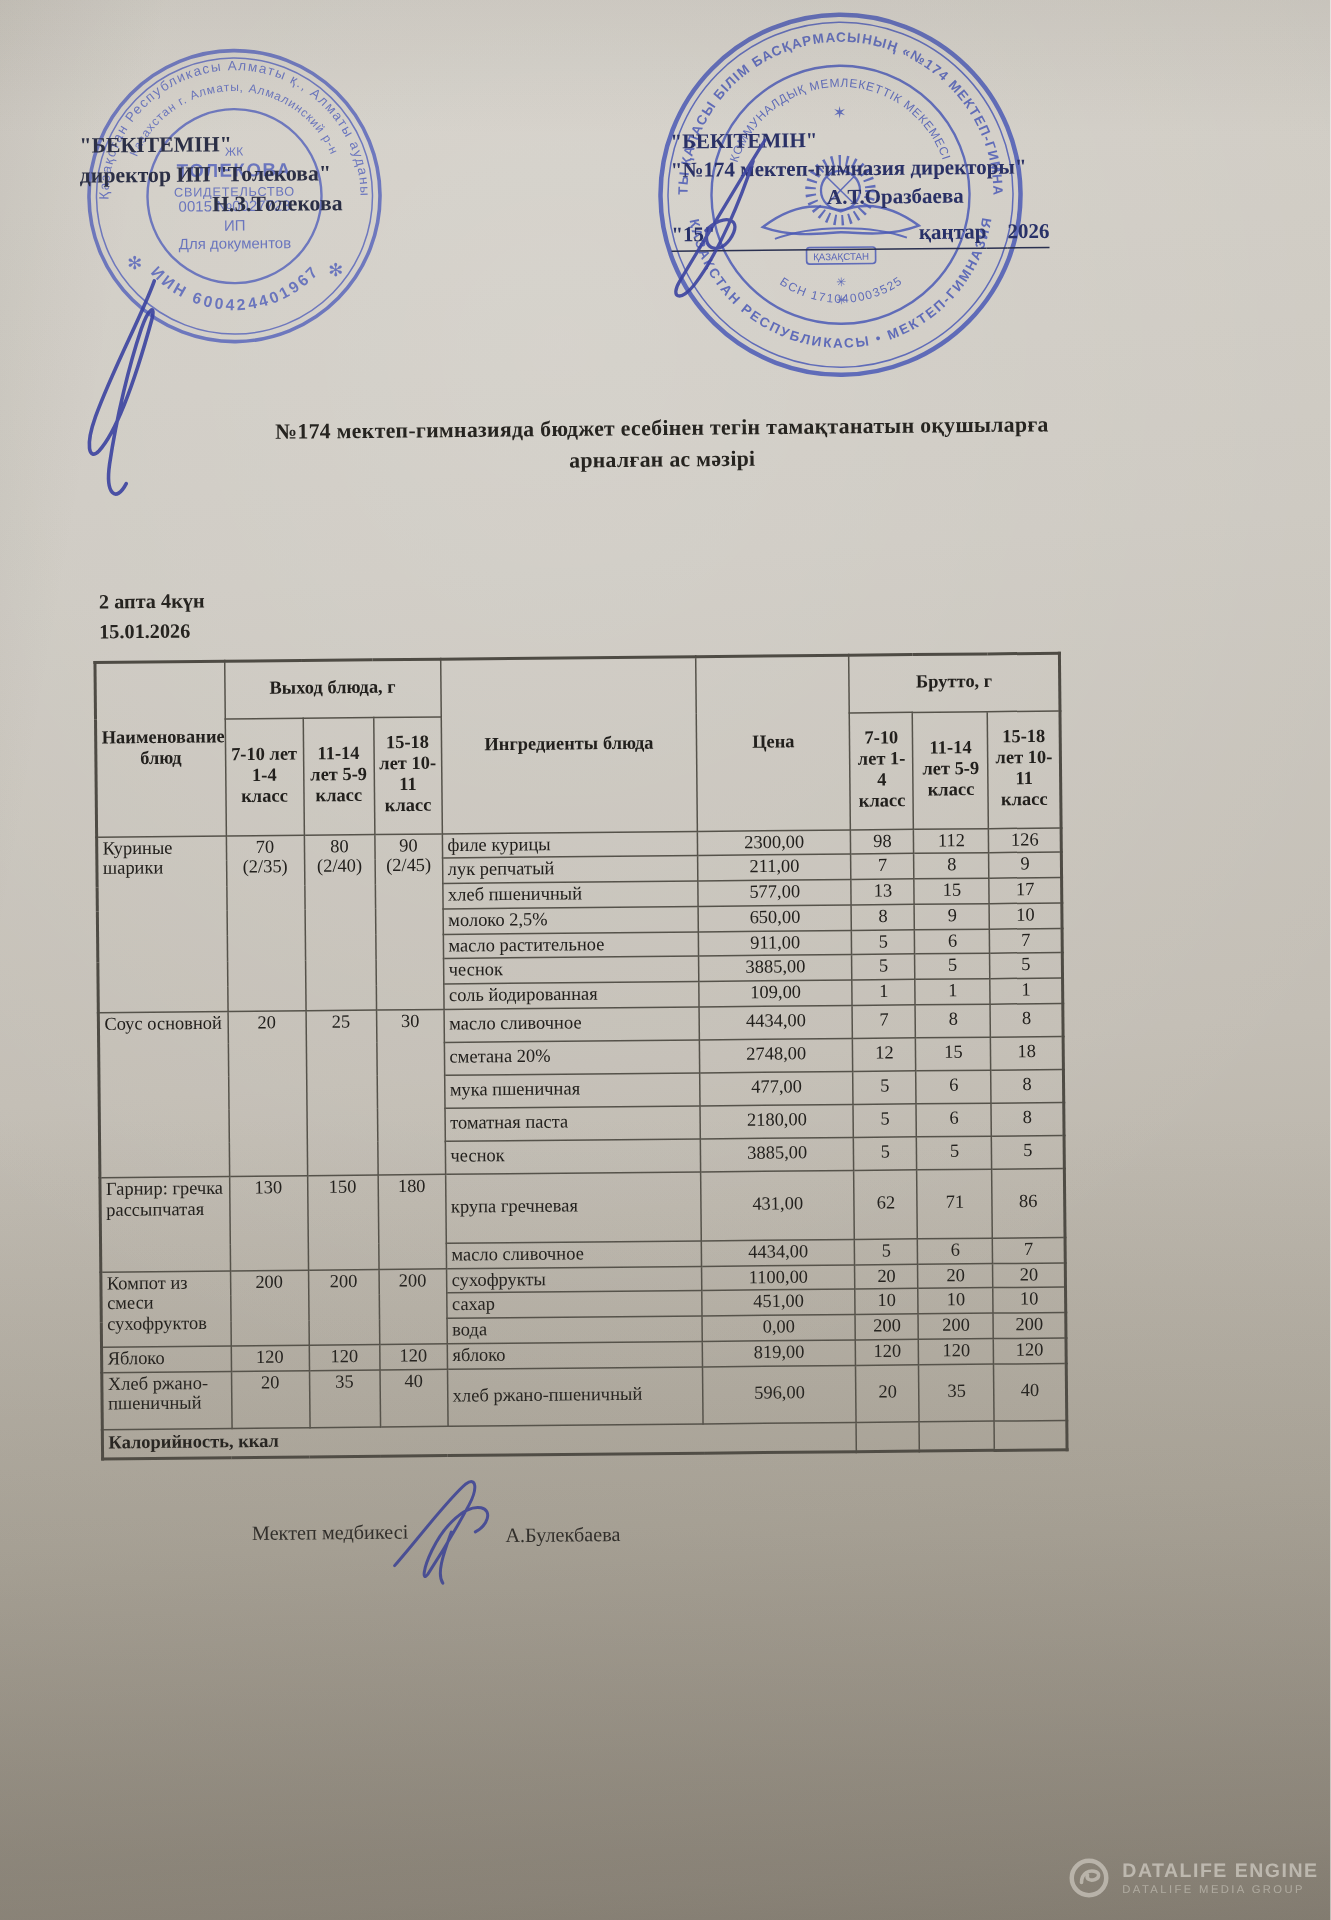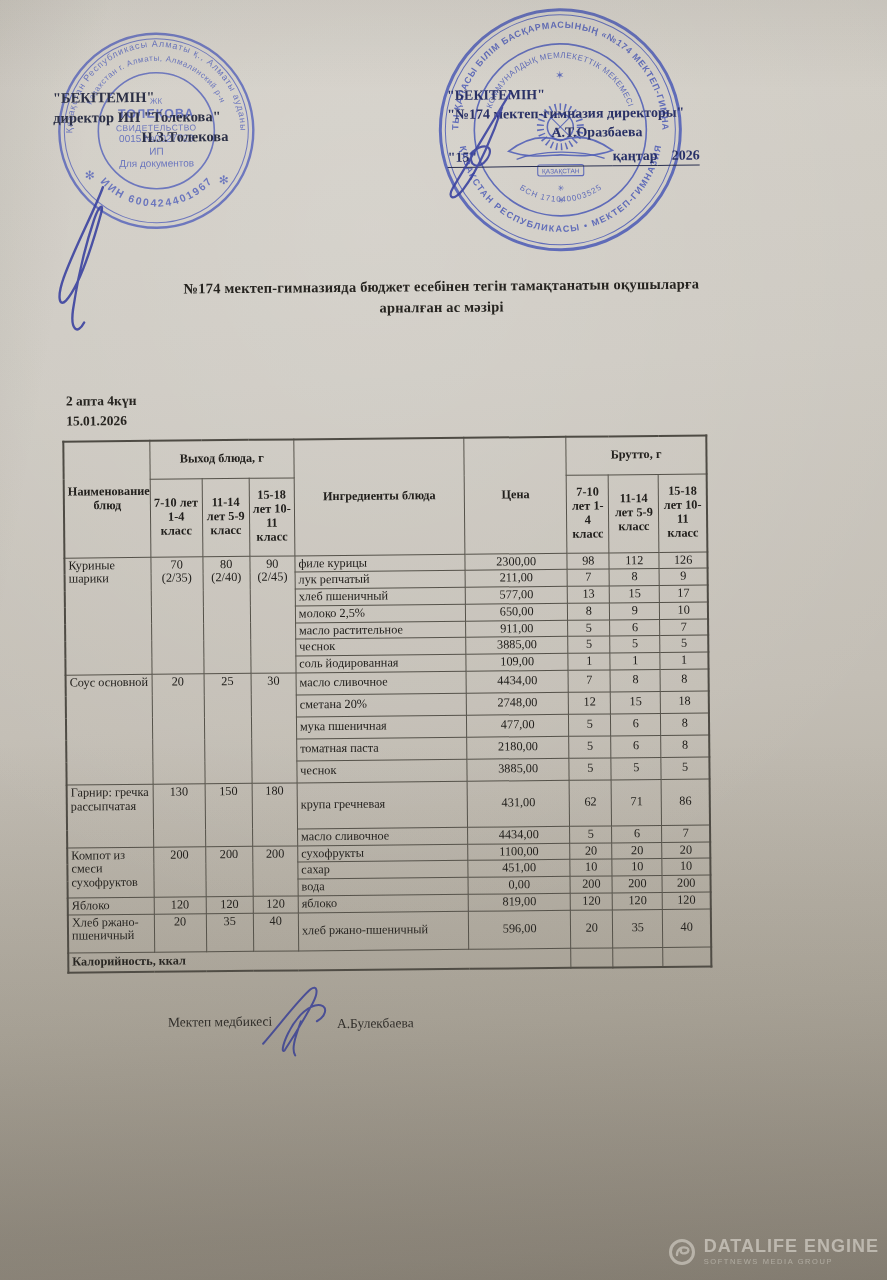--- a/index.html
+++ b/index.html
@@ -54,21 +54,21 @@
   .menu-table td.ing{text-align:left;}
   .menu-table td.num{text-align:center;}
   .menu-table td.cal{font-weight:bold;text-align:left;}
   
   .signoff-role{position:absolute;left:163px;top:1012px;font-size:13.5px;color:#2a2825;}
   .signoff-name{position:absolute;left:332px;top:1015px;font-size:13.5px;color:#2a2825;}
   .sig{position:absolute;z-index:12;}
   
   .watermark{position:absolute;right:8px;bottom:14px;display:flex;align-items:center;gap:8px;
      z-index:70;font-family:"Liberation Sans","DejaVu Sans",sans-serif;}
-  .wm-text .t1{font-size:18px;font-weight:bold;letter-spacing:1px;color:rgba(233,230,222,.55);line-height:1;}
+  .wm-text .t1{font-size:13px;font-weight:bold;letter-spacing:1px;color:rgba(233,230,222,.55);line-height:1;}
   .wm-text .t2{font-size:7.5px;letter-spacing:1.6px;color:rgba(233,230,222,.42);margin-top:2px;}
   svg{display:block;}
 </style>
 </head>
 <body>
 
 <div class="sheet">
 
   <div class="stampwrap stamp-left">
     <svg width="204" height="204" viewBox="0 0 204 204">
@@ -391,15 +391,15 @@
 
 <div class="shade"></div>
 
 <div class="watermark">
   <svg width="28" height="28" viewBox="0 0 28 28">
     <circle cx="14" cy="14" r="11.5" fill="none" stroke="rgba(233,230,222,.5)" stroke-width="3"></circle>
     <path d="M9 17 C9 11 14 8 19 10 C21 11 21 14 18 15 C15 16 12 15 13 12" fill="none" stroke="rgba(233,230,222,.5)" stroke-width="2.4" stroke-linecap="round"></path>
   </svg>
   <div class="wm-text">
     <div class="t1">DATALIFE ENGINE</div>
-    <div class="t2">SOFTNEWS MEDIA GROUP</div>
+    <div class="t2">DATALIFE MEDIA GROUP</div>
   </div>
 </div>
 
 </body></html>

